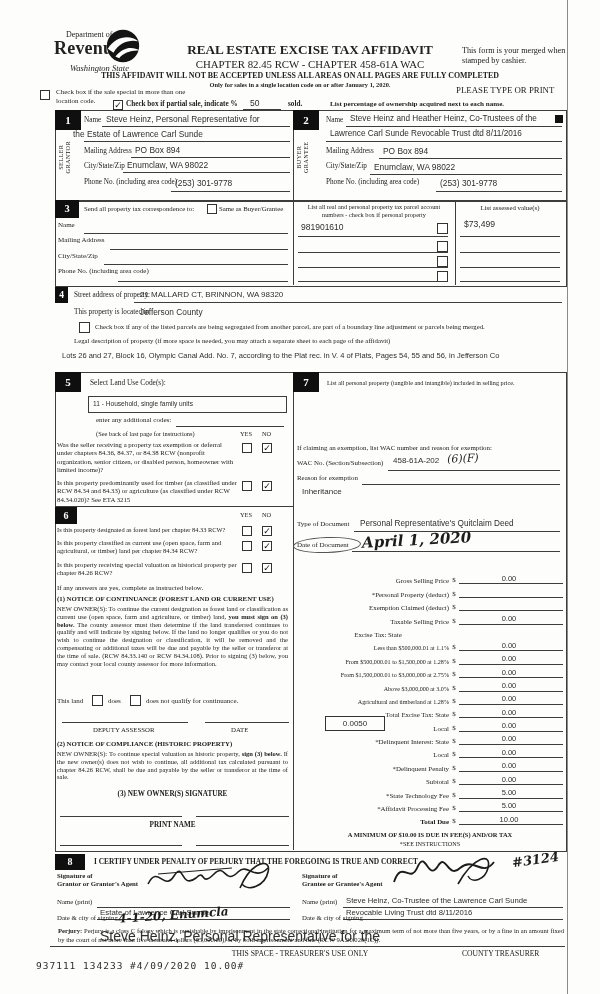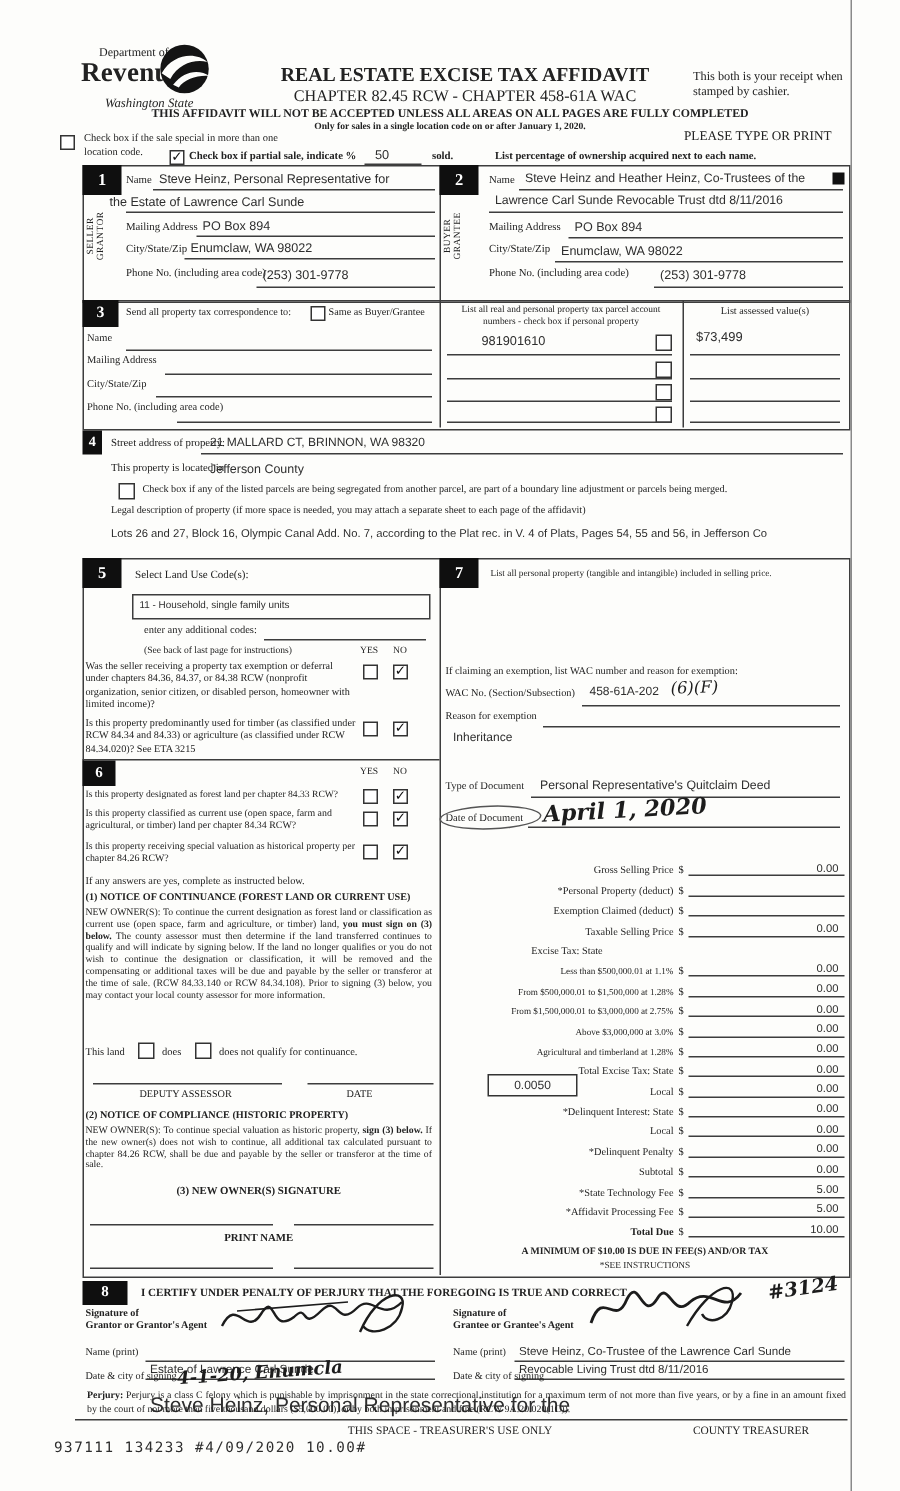--- a/index.html
+++ b/index.html
@@ -19,21 +19,21 @@
   .cb{position:absolute;width:8px;height:8px;border:1px solid #333;background:#fff;
       font-family:"DejaVu Sans",sans-serif;font-size:9px;line-height:8px;text-align:center;color:#111;}
   .rot{transform:rotate(-90deg);transform-origin:center;text-align:center;font-size:6.3px;
        letter-spacing:.3px;line-height:1.15;}
   .qt{position:absolute;font-size:6.8px;line-height:1.22;}
   .just{text-align:justify;}
   .mrow{display:flex;align-items:flex-end;height:13.4px;}
   .mlabel{width:152px;text-align:right;font-size:6.9px;white-space:nowrap;}
   .mlabel.sm{font-size:6.1px;}
   .mdollar{width:10px;text-align:center;font-size:7px;}
-  .mcell{flex:1;border-bottom:1px solid #3d3d3d;text-align:right;font-size:7.5px;
+  .mcell{flex:1;border-bottom:1px solid #3d3d3d;text-align:center;font-size:7.5px;
          font-family:"Liberation Sans",sans-serif;padding-right:4px;line-height:1.15;color:#2e2e2e;}
   .nowrap{white-space:nowrap;}
 </style>
 </head>
 <body>
 
 <div>
 
   <div class="abs" style="left:66px;top:30px;font-size:8px;">Department of</div>
   <div class="abs b" style="left:54px;top:38px;font-size:18px;letter-spacing:.2px;">Revenue</div>
@@ -44,21 +44,21 @@
       <path d="M12 31 C20 21, 30 20, 38 25 C30 24, 20 27, 16 33 Z" fill="#fdfdfb"></path>
     </svg>
   </span>
   <div class="abs i" style="left:70px;top:63px;font-size:8.5px;">Washington State</div>
 
   <div class="abs b" style="left:150px;top:42px;width:320px;text-align:center;font-size:13.2px;">REAL ESTATE EXCISE TAX AFFIDAVIT</div>
   <div class="abs" style="left:150px;top:58px;width:320px;text-align:center;font-size:10.8px;">CHAPTER 82.45 RCW - CHAPTER 458-61A WAC</div>
   <div class="abs b" style="left:20px;top:71px;width:560px;text-align:center;font-size:7.9px;">THIS AFFIDAVIT WILL NOT BE ACCEPTED UNLESS ALL AREAS ON ALL PAGES ARE FULLY COMPLETED</div>
   <div class="abs b" style="left:20px;top:81px;width:560px;text-align:center;font-size:6.4px;">Only for sales in a single location code on or after January 1, 2020.</div>
 
-  <div class="abs" style="left:462px;top:46px;width:104px;font-size:8.2px;line-height:1.25;">This both is your receipt when stamped by cashier.</div>
+  <div class="abs" style="left:462px;top:46px;width:104px;font-size:8.2px;line-height:1.25;">This form is your merged when stamped by cashier.</div>
   <div class="abs" style="left:456px;top:85px;font-size:8.8px;">PLEASE TYPE OR PRINT</div>
 
   <span class="cb" style="left:40px;top:90px;"></span>
   <div class="abs" style="left:56px;top:88px;width:132px;font-size:7px;line-height:1.3;">Check box if the sale special in more than one location code.</div>
 
   <span class="cb" style="left:113px;top:100px;"><span>✓</span></span>
   <div class="abs b nowrap" style="left:126px;top:100px;font-size:7.2px;">Check box if partial sale, indicate %</div>
   <div class="abs sans" style="left:250px;top:98px;font-size:8.5px;">50</div>
   <div class="hl" style="left:243px;top:109px;width:38px;"></div>
   <div class="abs b" style="left:288px;top:100px;font-size:7.2px;">sold.</div>
@@ -119,21 +119,21 @@
   <div class="abs" style="left:58px;top:221px;font-size:7px;">Name</div>
   <div class="hl" style="left:84px;top:233px;width:204px;"></div>
   <div class="abs" style="left:58px;top:236px;font-size:7px;">Mailing Address</div>
   <div class="hl" style="left:110px;top:249px;width:178px;"></div>
   <div class="abs" style="left:58px;top:252px;font-size:7px;">City/State/Zip</div>
   <div class="hl" style="left:104px;top:264px;width:184px;"></div>
   <div class="abs" style="left:58px;top:267px;font-size:7px;">Phone No. (including area code)</div>
   <div class="hl" style="left:118px;top:281px;width:170px;"></div>
 
   <div class="abs" style="left:297px;top:203px;width:154px;text-align:center;font-size:6.3px;line-height:1.25;">List all real and personal property tax parcel account numbers - check box if personal property</div>
-  <div class="abs sans" style="left:301px;top:222px;font-size:8.5px;margin-left:20px;">981901610</div>
+  <div class="abs sans" style="left:301px;top:222px;font-size:8.5px;">981901610</div>
   <span class="cb" style="left:437px;top:223px;width:9px;height:9px;"></span>
   <div class="hl" style="left:298px;top:236px;width:150px;"></div>
   <span class="cb" style="left:437px;top:241px;width:9px;height:9px;"></span>
   <div class="hl" style="left:298px;top:252px;width:150px;"></div>
   <span class="cb" style="left:437px;top:256px;width:9px;height:9px;"></span>
   <div class="hl" style="left:298px;top:267px;width:150px;"></div>
   <span class="cb" style="left:437px;top:271px;width:9px;height:9px;"></span>
   <div class="hl" style="left:298px;top:281px;width:150px;"></div>
 
   <div class="abs" style="left:455px;top:204px;width:110px;text-align:center;font-size:6.8px;">List assessed value(s)</div>
@@ -145,21 +145,21 @@
 
   <div class="numbox" style="left:55px;top:287px;width:13px;height:16px;font-size:9.5px;line-height:16px;">4</div>
   <div class="abs" style="left:74px;top:291px;font-size:7.2px;">Street address of property:</div>
   <div class="abs sans nowrap" style="left:140px;top:290px;font-size:8px;">21 MALLARD CT, BRINNON, WA 98320</div>
   <div class="hl" style="left:134px;top:302px;width:428px;"></div>
   <div class="abs" style="left:74px;top:308px;font-size:7.2px;">This property is located in</div>
   <div class="abs sans nowrap" style="left:140px;top:307px;font-size:8.3px;">Jefferson County</div>
   <span class="cb" style="left:79px;top:322px;width:9px;height:9px;"></span>
   <div class="abs nowrap" style="left:95px;top:323px;font-size:6.8px;">Check box if any of the listed parcels are being segregated from another parcel, are part of a boundary line adjustment or parcels being merged.</div>
   <div class="abs nowrap" style="left:74px;top:337px;font-size:6.8px;">Legal description of property (if more space is needed, you may attach a separate sheet to each page of the affidavit)</div>
-  <div class="abs sans nowrap" style="left:74px;top:351px;font-size:7.5px;">Lots 26 and 27, Block 16, Olympic Canal Add. No. 7, according to the Plat rec. in V. 4 of Plats, Pages 54, 55 and 56, in Jefferson Co</div>
+  <div class="abs sans nowrap" style="left:62px;top:351px;font-size:7.5px;">Lots 26 and 27, Block 16, Olympic Canal Add. No. 7, according to the Plat rec. in V. 4 of Plats, Pages 54, 55 and 56, in Jefferson Co</div>
 
   <div class="box" style="left:55px;top:372px;width:510px;height:478px;"></div>
   <div class="vl" style="left:293px;top:372px;height:478px;"></div>
 
   <div class="numbox" style="left:55px;top:372px;width:26px;height:20px;font-size:11px;line-height:20px;">5</div>
   <div class="abs" style="left:90px;top:378px;font-size:7.4px;">Select Land Use Code(s):</div>
   <div class="box" style="left:88px;top:396px;width:197px;height:15px;border-width:1px;"></div>
   <div class="abs sans nowrap" style="left:93px;top:400px;font-size:6.6px;">11 - Household, single family units</div>
   <div class="abs" style="left:96px;top:416px;font-size:7px;">enter any additional codes:</div>
   <div class="hl" style="left:176px;top:426px;width:108px;"></div>

